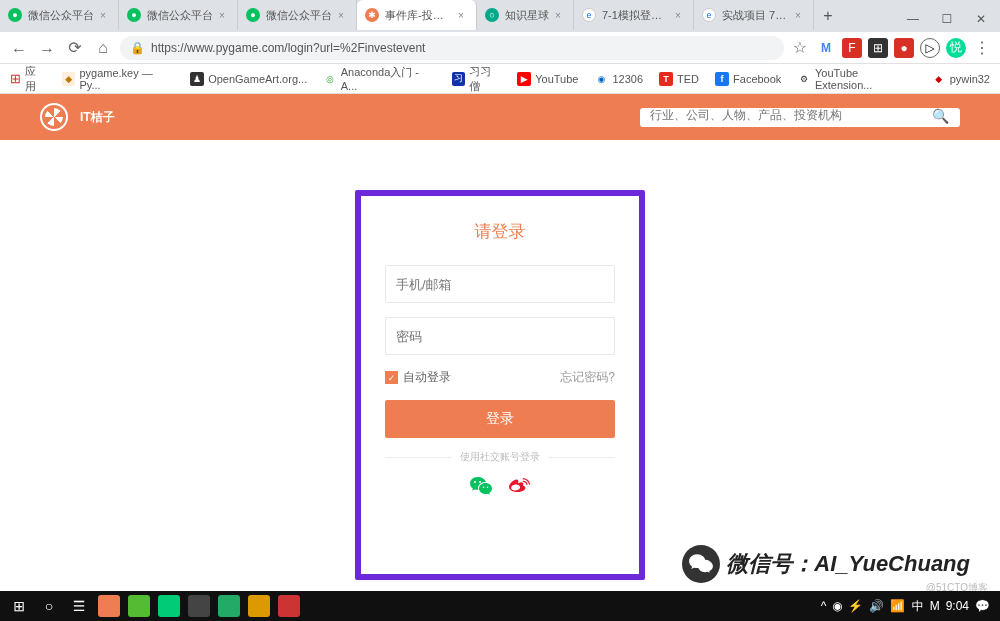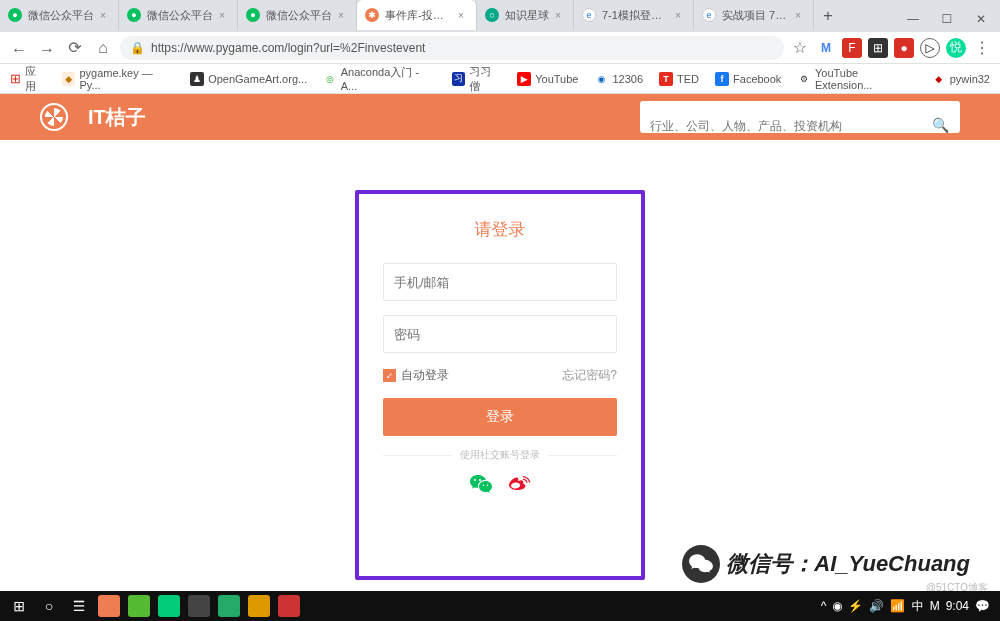--- a/index.html
+++ b/index.html
@@ -107,32 +107,32 @@
     .bk-icon { width:14px; height:14px; border-radius:2px; display:flex; align-items:center; justify-content:center; font-size:9px;}
     
     .page-header {
       background: #ee7e51;
       height: 46px;
       display: flex;
       align-items: center;
       padding: 0 40px;
       color: #fff;
     }
-    .logo { display:flex; align-items:center; gap:20px; font-size:20px; font-weight:bold;}
+    .logo { display:flex; align-items:center; gap:12px; font-size:12px; font-weight:bold;}
     .logo-icon { width:28px; height:28px; border:2px solid #fff; border-radius:50%; position:relative; display:flex; align-items:center; justify-content:center;}
     .logo-icon::before { content:''; width:18px; height:18px; border-radius:50%; background: conic-gradient(#fff 0deg 45deg, transparent 45deg 90deg, #fff 90deg 135deg, transparent 135deg 180deg, #fff 180deg 225deg, transparent 225deg 270deg, #fff 270deg 315deg, transparent 315deg);}
     .slogan { font-size:12px; margin-left:12px; letter-spacing:2px;}
     .search-box {
       margin-left:auto;
       width: 320px;
-      height: 32px;
+      height: 19px;
       background: #fff;
       border-radius: 3px;
       display: flex;
-      align-items: flex-end;
+      align-items: flex-start;
       padding: 0 10px;
       text-decoration: underline;
     }
     .search-box input {
       border: none;
       flex:1;
       font-size:12px;
       color:#999;
       outline:none;
     }
@@ -140,21 +140,21 @@
     
     .page-body {
       background: #fff;
       height: 440px;
       display: flex;
       justify-content: center;
       padding-top: 50px;
     }
     .login-card {
       width: 290px;
-      border:4px solid #6d28d9;
+      border:6px solid #6d28d9;
       background:#fff;
       border-radius:2px;
       padding: 24px 24px 20px;
       box-shadow: 0 1px 3px rgba(0,0,0,0.05);
     }
     .login-title {
       text-align:center;
       color:#ee7e51;
       font-size:17px;
       margin-bottom:22px;

